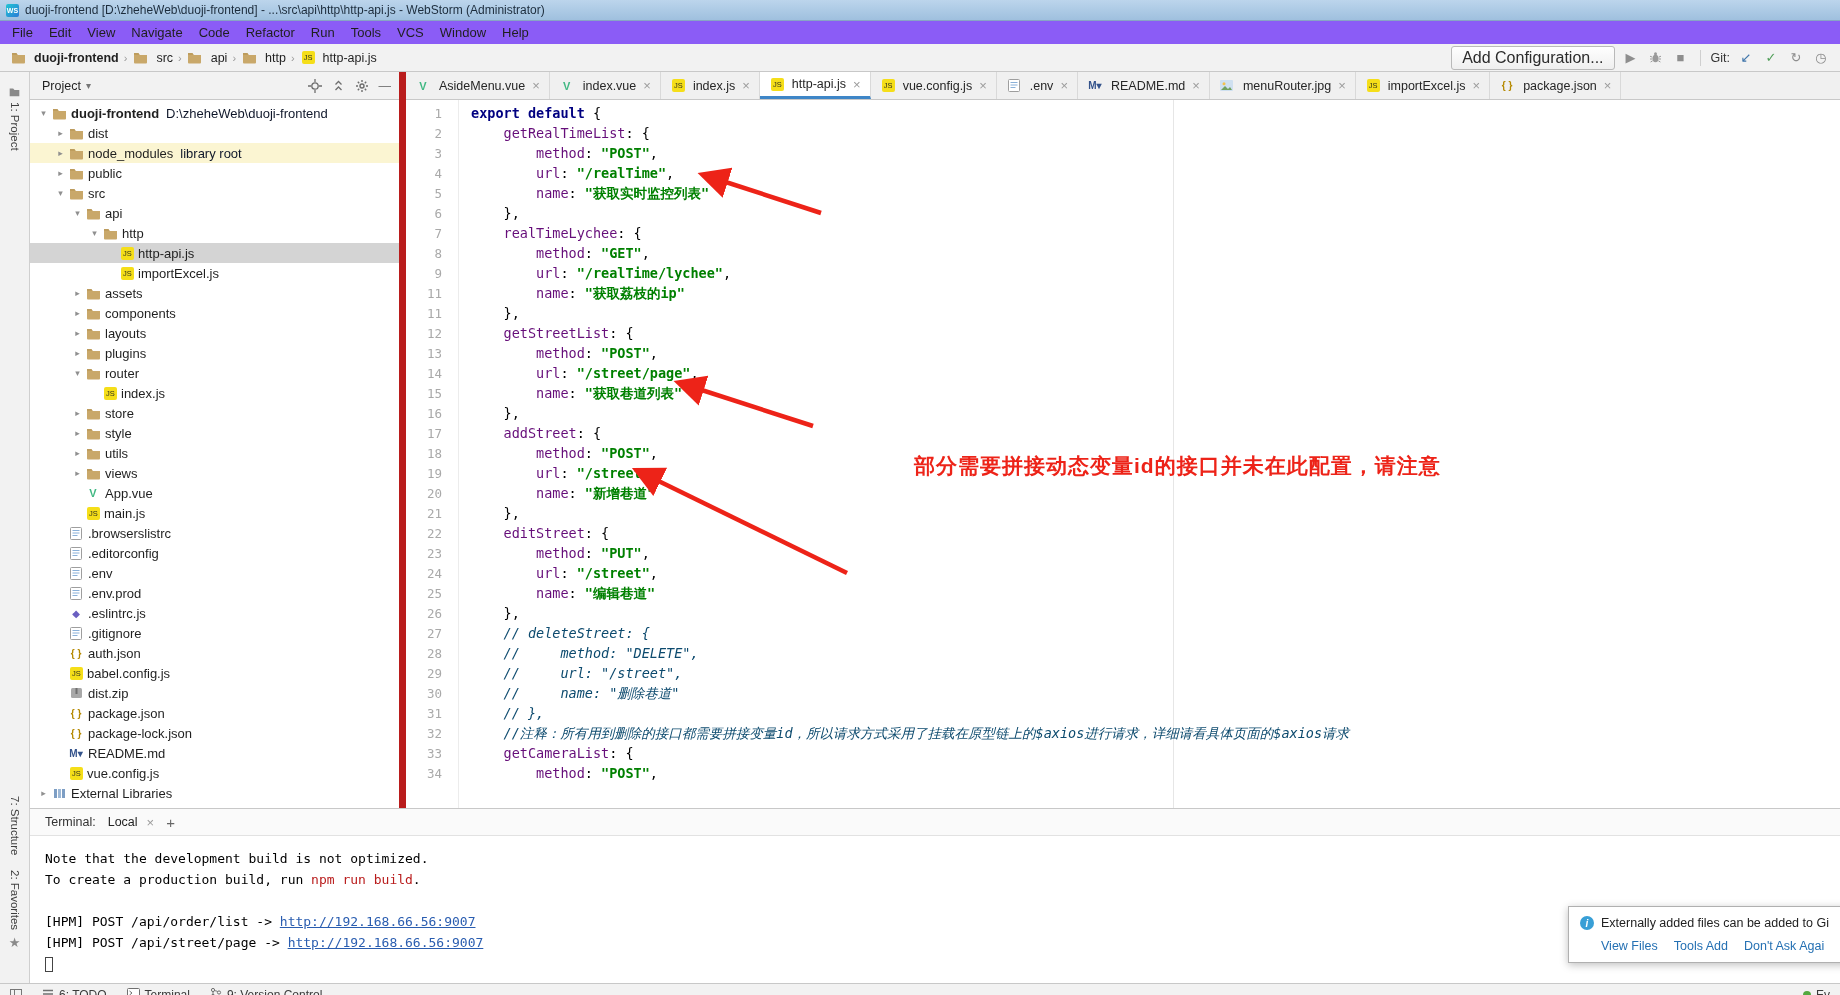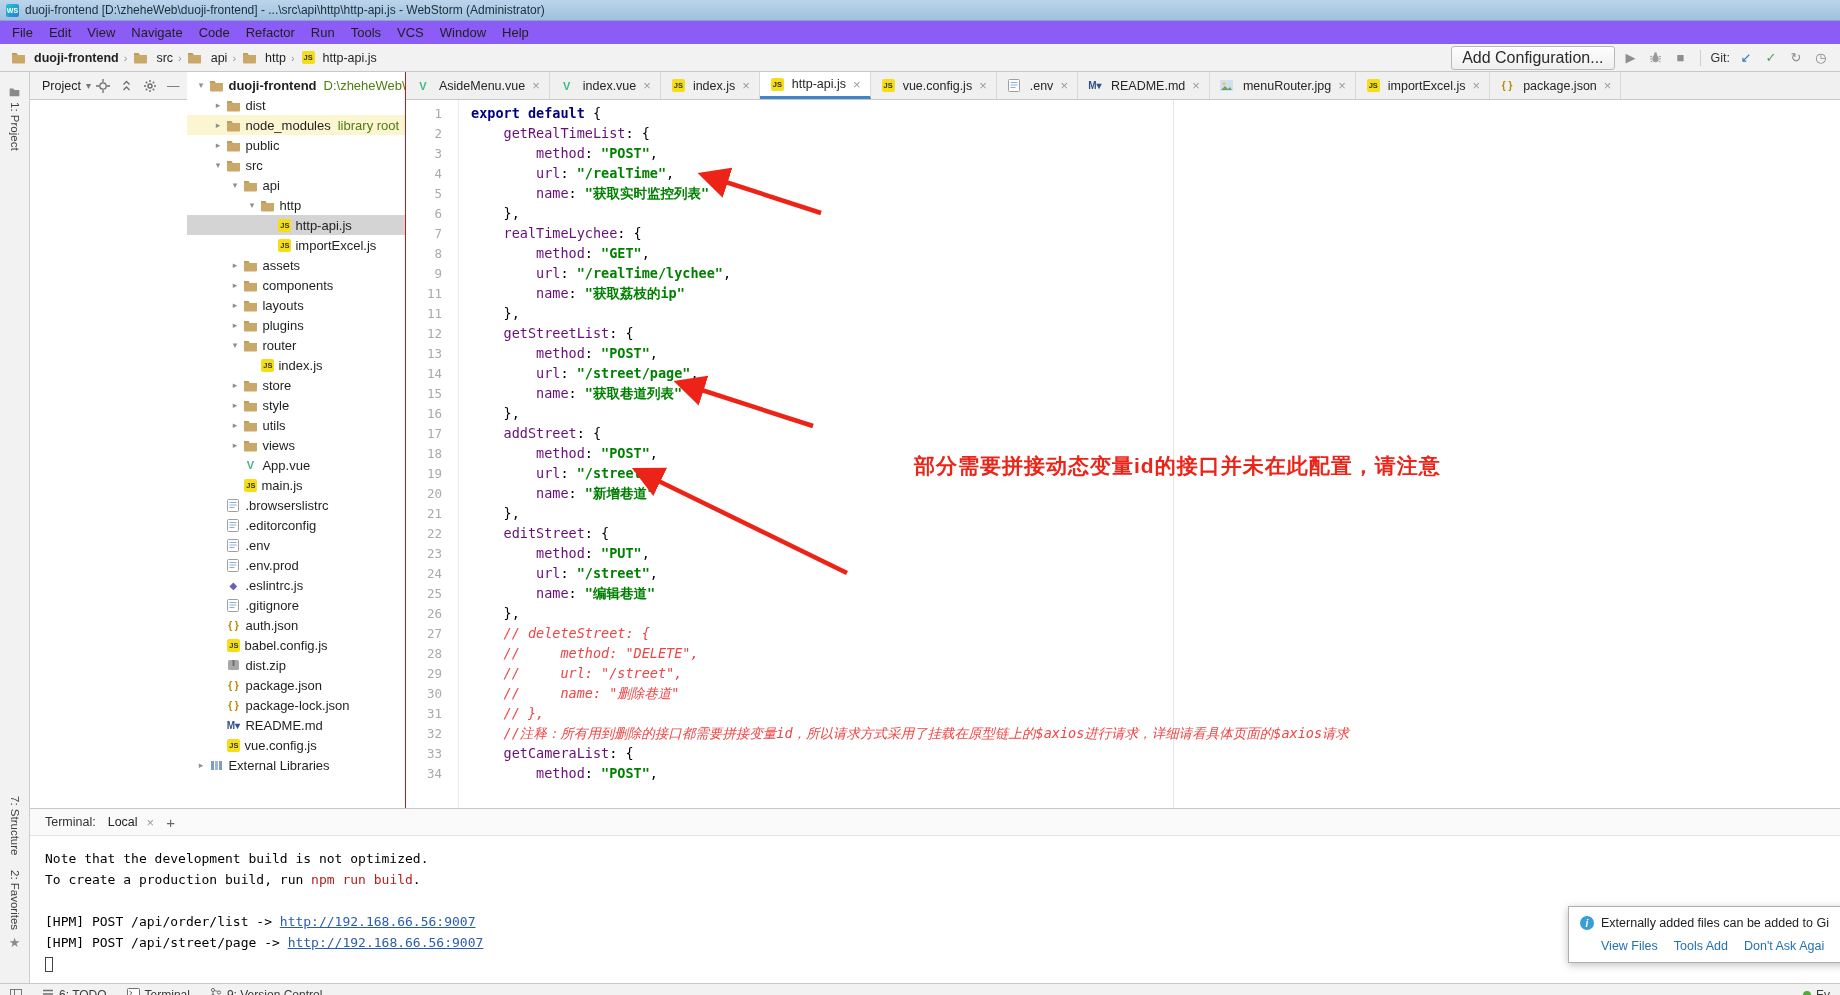--- a/index.html
+++ b/index.html
@@ -33,36 +33,36 @@
   .main{position:absolute;left:0;top:72px;width:1840px;height:911px;display:flex;}
   .strip{width:30px;background:#f2f2f2;border-right:1px solid #cfcfcf;display:flex;flex-direction:column;
          align-items:center;padding:8px 0 26px;}
   .strip-btn{writing-mode:vertical-rl;font-size:11.5px;color:#3f3f3f;display:flex;align-items:center;gap:5px;padding:7px 0;}
   .strip-spacer{flex:1;}
   .star{color:#8a8a8a;font-size:13px;}
   .content{flex:1;display:flex;flex-direction:column;min-width:0;}
   .toprow{height:736px;display:flex;min-height:0;}
 
   
-  .project-panel{width:376px;border-right:1px solid #b91c1c;display:flex;flex-direction:row;background:#fff;flex:none;}
+  .project-panel{width:376px;border-right:7px solid #b91c1c;display:flex;flex-direction:column;background:#fff;flex:none;}
   .panel-header{height:28px;background:#f2f2f2;border-bottom:1px solid #c8c8c8;display:flex;align-items:center;
                 padding:0 8px 0 12px;font-size:12.5px;gap:5px;}
   .ph-caret{color:#777;font-size:10px;}
   .ph-icons{margin-left:auto;display:flex;align-items:center;gap:10px;}
   .ph-icon{display:inline-flex;color:#6e6e6e;}
   .tree{flex:1;overflow:hidden;padding-top:3px;font-size:13px;}
   .trow{height:20px;display:flex;align-items:center;white-space:nowrap;}
   .trow.sel{background:#d4d4d4;}
   .trow.hl{background:#fbf5d2;}
   .chev{width:15px;font-size:9px;color:#8f8f8f;text-align:center;flex:none;}
-  .tsuffix{color:#4d7c0f;margin-left:7px;text-align:center;}
+  .tsuffix{color:#0f172a;margin-left:7px;text-align:center;}
 
   
   .fi{display:inline-flex;width:16px;height:14px;align-items:center;justify-content:center;margin-right:4px;flex:none;}
-  .fi-js{background:#f5de19;color:#33331c;border-radius:2px;width:13px;height:13px;font-size:7.5px;font-weight:bold;margin-left:2px;}
+  .fi-js{background:#f5de19;color:#33331c;border-radius:2px;width:13px;height:13px;font-size:7.5px;font-weight:normal;margin-left:2px;}
   .fi-vue{color:#41b883;font-size:11px;font-weight:bold;}
   .fi-json{color:#b58900;font-size:10px;font-weight:bold;}
   .fi-md{color:#34538b;font-size:10px;font-weight:bold;}
   .fi-eslint{color:#6a5fc1;font-size:10px;}
 
   
   .editor-col{flex:1;display:flex;flex-direction:column;min-width:0;}
   .tabbar{height:28px;background:#f0f0f0;border-bottom:1px solid #c8c8c8;display:flex;align-items:stretch;overflow:hidden;}
   .tab{display:flex;align-items:center;padding:0 9px;font-size:12.5px;border-right:1px solid #d9d9d9;gap:4px;color:#262626;white-space:nowrap;}
   .tab.active{background:#fff;border-bottom:3px solid #3e86c7;}
@@ -70,21 +70,21 @@
   .editor-body{flex:1;position:relative;background:#fff;overflow:hidden;}
   .gutter-sep{position:absolute;left:52px;top:0;bottom:0;border-left:1px solid #ececec;}
   .guide{position:absolute;left:767px;top:0;bottom:0;border-left:1px solid #e6e6e6;}
   .code{position:absolute;inset:0;font-family:"DejaVu Sans Mono",monospace;font-size:13.5px;padding-top:3px;}
   .cl{height:20px;line-height:20px;white-space:pre;}
   .ln{display:inline-block;width:36px;text-align:right;color:#a9a9a9;font-size:12.5px;font-family:"DejaVu Sans Mono",monospace;}
   .ct{padding-left:29px;}
   .tk-k{color:#000080;font-weight:bold;}
   .tk-p{color:#660e7a;}
   .tk-s{color:#008000;font-weight:bold;}
-  .tk-c{color:#ef4444;font-style:italic;}
+  .tk-c{color:#0c4a6e;font-style:italic;}
   .tk-t{color:#000;}
   .annotation{position:absolute;left:508px;top:352px;font-size:21px;font-weight:bold;color:#ed2318;white-space:nowrap;letter-spacing:1px;}
   .arrows{position:absolute;inset:0;pointer-events:none;}
 
   
   .terminal{height:175px;border-top:1px solid #c8c8c8;background:#fff;display:flex;flex-direction:column;}
   .term-header{height:27px;border-bottom:1px solid #e2e2e2;display:flex;align-items:center;padding:0 15px;
                font-size:12.5px;gap:12px;background:#fafafa;color:#333;}
   .term-tab{display:flex;align-items:center;gap:6px;color:#222;}
   .term-plus{color:#666;font-size:15px;}

